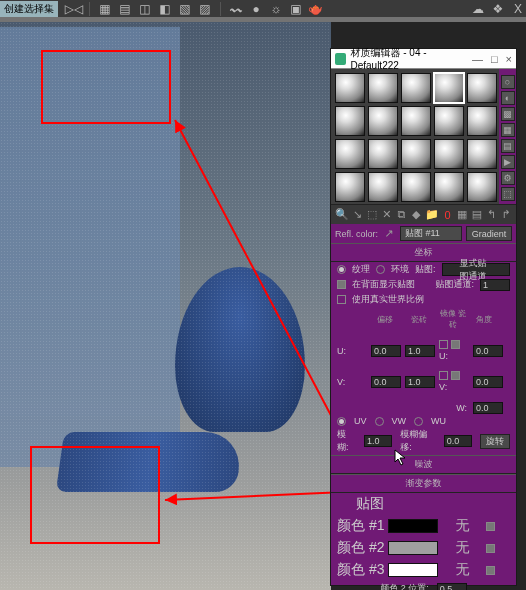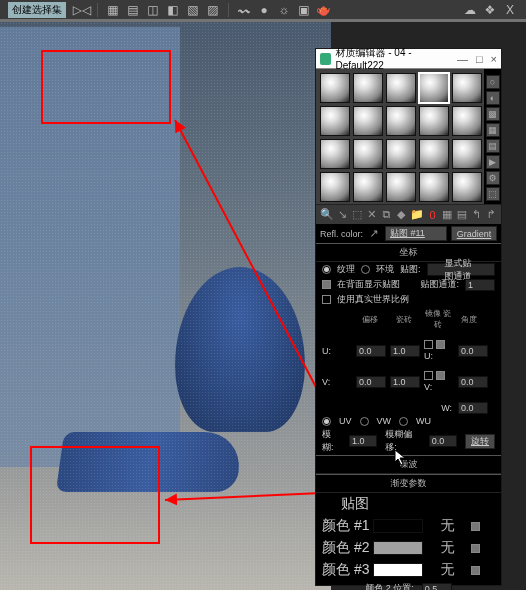--- a/index.html
+++ b/index.html
@@ -1,49 +1,49 @@
 <!DOCTYPE html>
 <html><head>
 <meta charset="utf-8">
 <style>
   * { box-sizing: border-box; margin: 0; padding: 0; font-family: "Microsoft YaHei", Arial, sans-serif; }
   body { width: 526px; height: 590px; background: #242424; overflow: hidden; position: relative; color: #ccc; font-size: 10px; }
-  .toolbar { position:absolute; top:0; left:0; right:0; height:22px; background:#3a3a3a; display:flex; align-items:center; padding:0 8px; border-bottom:3px solid #737373;text-align:right;}
+  .toolbar { position:absolute; top:0; left:0; right:0; height:22px; background:#3a3a3a; display:flex; align-items:center; padding:0 0; border-bottom:5px solid #737373;text-align:right;}
   .tool-label { color:#000; background:#98b4bb; padding:1px 4px; font-size:10px; margin-right:8px;}
   .tool-icons { display:flex; gap:4px; align-items:center;}
   .tool-icon { width:16px; height:16px; display:flex; align-items:center; justify-content:center; color:#bbb; font-size:12px;}
   .tool-sep { width:1px; height:14px; background:#555; margin:0 3px;}
   .tool-right { margin-left:auto; display:flex; gap:4px; align-items:center; }
   .viewport { position:absolute; top:22px; left:0; width:331px; height:568px; background: linear-gradient(180deg, #4a5a6e 0%, #6a7885 40%, #9a9c9c 80%, #b8b6af 100%); overflow:hidden;}
   .vp-plane { position:absolute; left:0; top:5px; width:180px; height:440px; background:linear-gradient(180deg, rgba(120,150,190,0.55), rgba(100,130,170,0.6)); background-blend-mode:overlay;}
   .vp-noise { position:absolute; inset:0; background-image: radial-gradient(rgba(255,255,255,0.12) 0.5px, transparent 0.5px); background-size:3px 3px;}
   .vp-cloth { position:absolute; left:175px; top:245px; width:130px; height:165px; background: radial-gradient(ellipse at 50% 30%, #3a5da0, #1e3560); border-radius: 50% 50% 30% 30% / 60% 60% 40% 40%;}
   .vp-cloth2 { position:absolute; left:60px; top:410px; width:180px; height:60px; background: linear-gradient(90deg,#2c4880,#3a5da0,#2c4880); border-radius:10px 40px 20px 10px; transform:skewX(-8deg);}
   .hi-rect { position:absolute; border:2px solid #f00; background:transparent;}
   .r1 { left:41px; top:50px; width:130px; height:74px;}
   .r2 { left:344px; top:432px; width:60px; height:20px;}
   .r3 { left:344px; top:478px; width:71px; height:28px;}
   .r4 { left:30px; top:446px; width:130px; height:98px;}
   .arrow-svg { position:absolute; top:0; left:0; pointer-events:none;}
   
-  .me-window { position:absolute; top:48px; left:315px; width:187px; height:538px; background:#000000; border:1px solid #1a1a1a;}
+  .me-window { position:absolute; top:48px; left:330px; width:187px; height:538px; background:#701a75; border:1px solid #1a1a1a;}
   .me-title { height:20px; background:#fdfdfd; color:#000; display:flex; align-items:center; padding:0 4px; font-size:10px; border-bottom:1px solid #888;}
   .me-title-icon { width:12px;height:12px;background:#3a7; border-radius:2px; margin-right:4px;}
   .me-title-ctl { margin-left:auto; display:flex; gap:8px; color:#555; font-size:11px;}
   .me-menu { height:18px; background:#f5f5f5; display:flex; gap:4px; align-items:center; padding:0 4px; font-size:10px; color:#222; border-bottom:1px solid #aaa;}
   .slot-area { display:flex;}
   .slot-grid { padding:4px 2px 2px 4px; display:grid; grid-template-columns: repeat(5, 30px); grid-auto-rows:30px; gap:3px; background:#3e3e3e;}
   .slot { width:30px;height:30px; background: radial-gradient(circle at 35% 30%, #fff 0%, #ddd 25%, #888 70%, #222 100%); border:1px solid #111;}
   .slot.sel { outline:2px solid #fff; outline-offset:-1px;}
   .slot-side { width:18px; display:flex; flex-direction:column; gap:2px; padding-top:6px; align-items:center;}
   .side-ico { width:14px;height:14px; background:#555; border:1px solid #222; font-size:9px; display:flex; align-items:center; justify-content:center; color:#aaa;}
   .me-tool { height:20px; display:flex; align-items:center; gap:3px; padding:0 4px; border-top:1px solid #222; background:#383838;}
   .me-tool-ico { width:14px;height:14px; display:flex;align-items:center;justify-content:center; color:#999; font-size:11px;}
   .me-row { display:flex; align-items:center; gap:4px; padding:2px 4px; font-size:9px; color:#bbb;}
-  .me-btnwide { flex:1; height:15px; background:#4a4a4a; border:1px solid #222; color:#ccc; font-size:9px; display:flex;align-items:center; padding:0 4px;text-decoration:underline;}
+  .me-btnwide { flex:1; height:15px; background:#4a4a4a; border:1px solid #222; color:#ccc; font-size:9px; display:flex;align-items:center; padding:0 4px;}
   .section-hdr { text-align:center; font-size:9px; color:#bbb; padding:2px 0; border-top:1px solid #555; border-bottom:1px solid #222;}
   .coord-row { display:flex; align-items:center; gap:6px; padding:1px 6px; font-size:9px;}
   .radio { width:9px;height:9px; border-radius:50%; border:1px solid #888; display:inline-block;}
   .radio.on::after{content:"";display:block;width:5px;height:5px;background:#ccc;border-radius:50%;margin:1px;}
   .chk { width:9px;height:9px;border:1px solid #888;display:inline-block;}
   .chk.on{background:#777;}
   .dd { background:#2a2a2a; border:1px solid #111; color:#ccc; padding:0 17px; height:13px; font-size:9px; display:flex;align-items:center;}
   .spin { width:30px;height:12px;background:#2a2a2a;border:1px solid #111;color:#ccc;font-size:9px;display:flex;align-items:center;padding:0 2px;}
   .grid4 { display:grid; grid-template-columns: 28px 28px 28px 28px 22px; gap:10px 6px; padding:1px 6px; font-size:9px; align-items:center;}
   .grid-hdr { color:#999; font-size:8px; text-align:center;}

